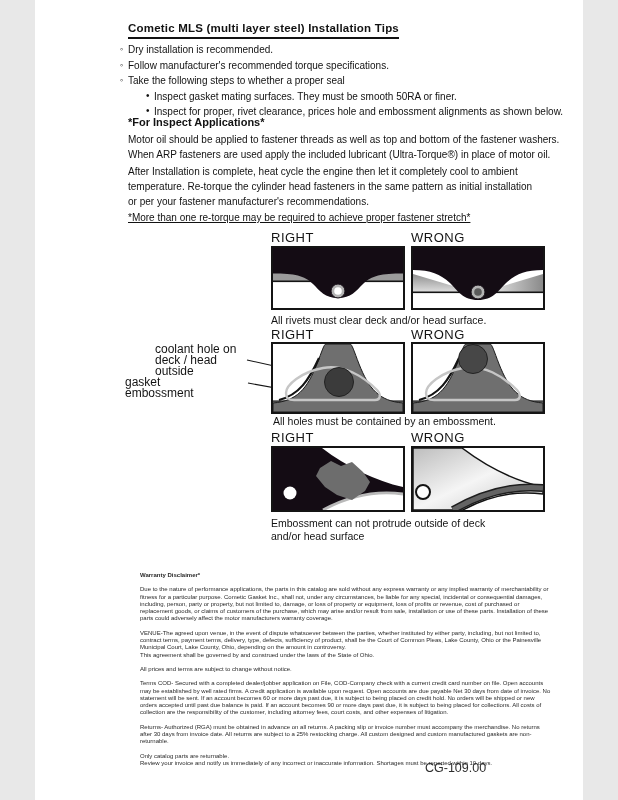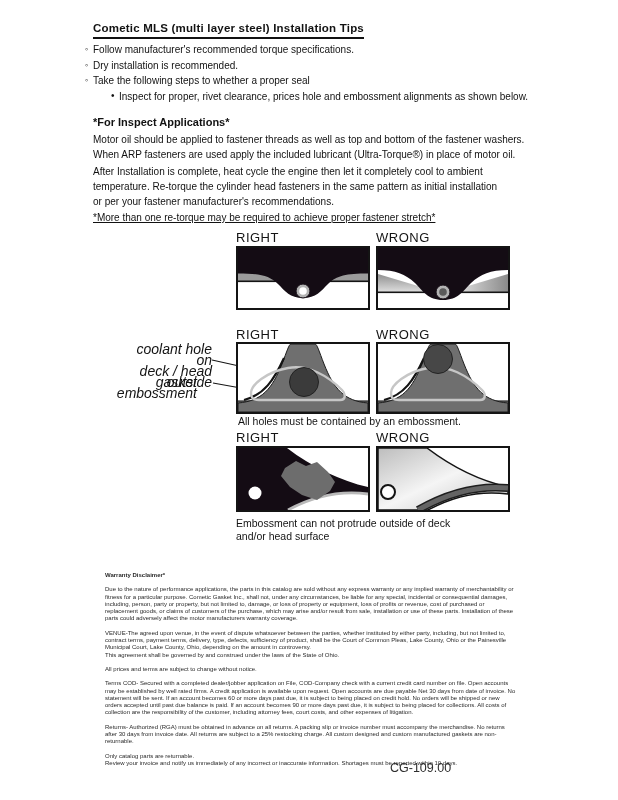--- a/index.html
+++ b/index.html
@@ -1,17 +1,17 @@
 <!DOCTYPE html>
 <html><head>
 <meta charset="utf-8">
 <style>
   html,body{margin:0;padding:0;background:#e8e8e8;}
   .page{
-    position:relative;width:618px;height:800px;background:#ffffff;
+    position:relative;width:548px;height:800px;background:#ffffff;
     font-family:"Liberation Sans", sans-serif;color:#121212;overflow:hidden;
     margin:0 auto;
   }
   
   .title{
     position:absolute;left:93px;top:22px;margin:0;
     font-size:11.5px;font-weight:bold;letter-spacing:.2px;
     border-bottom:2px solid #121212;padding-bottom:3px;
   }
   .bullets{position:absolute;left:85px;top:42px;font-size:10px;line-height:14.5px;}
@@ -22,39 +22,40 @@
   
   .diesel-head{position:absolute;left:93px;top:116px;margin:0;font-size:11px;font-weight:bold;}
   .para{position:absolute;left:93px;margin:0;font-size:10px;line-height:15.2px;white-space:pre-line;width:505px;}
   .p1{top:132px;} .p2{top:164px;} .p3{top:210px;text-decoration:underline;}
   
   .dg-label{position:absolute;width:134px;font-size:13px;letter-spacing:.5px;color:#141414;}
   .dg-box{position:absolute;width:134px;border:2px solid #141414;background:#fff;box-sizing:border-box;}
   .dg-box svg{display:block;}
   .r1{height:64px;} .r2{height:72px;} .r3{height:66px;}
   .cap{position:absolute;font-size:10.5px;line-height:12.5px;color:#141414;white-space:pre-line;}
-  .callout{position:absolute;font-size:14px;line-height:11px;text-align:right;color:#141414;font-style:italic;}
+  .callout{position:absolute;font-size:12px;line-height:11px;color:#141414;}
   .callout-lines{position:absolute;left:211px;top:352px;}
   
   .legal{position:absolute;left:105px;top:572px;width:412px;font-size:6px;line-height:7.3px;color:#2a2a2a;}
   .legal h3{margin:0 0 7px 0;font-size:6px;font-weight:bold;}
   .legal p{margin:0 0 7px 0;white-space:pre-line;}
   .footer-code{position:absolute;left:390px;top:761px;font-size:12.5px;color:#2e2e2e;}
 </style>
 </head>
 <body>
 
 <div class="page">
 
   <h1 class="title">Cometic MLS (multi layer steel) Installation Tips</h1>
 
   <div class="bullets">
+    <div class="b-line"><span class="m">◦</span><span>Dry installation is recommended.</span></div>
     <div class="b-line"><span class="m">◦</span><span>Follow manufacturer's recommended torque specifications.</span></div>
-    <div class="b-line"><span class="m">◦</span><span>Dry installation is recommended.</span></div>
     <div class="b-line"><span class="m">◦</span><span>Take the following steps to whether a proper seal</span></div>
+    <div class="b-line sub"><span class="m">•</span><span>Inspect gasket mating surfaces.  They must be smooth 50RA or finer.</span></div>
     <div class="b-line sub"><span class="m">•</span><span>Inspect for proper, rivet clearance, prices hole and embossment alignments as shown below.</span></div>
   </div>
 
   <h2 class="diesel-head">*For Inspect Applications*</h2>
   <p class="para p1">Motor oil should be applied to fastener threads as well as top and bottom of the fastener washers.
 When ARP fasteners are used apply the included lubricant (Ultra-Torque®) in place of motor oil.</p>
   <p class="para p2">After Installation is complete, heat cycle the engine then let it completely cool to ambient
 temperature. Re-torque the cylinder head fasteners in the same pattern as initial installation
 or per your fastener manufacturer's recommendations.</p>
   <p class="para p3">*More than one re-torque may be required to achieve proper fastener stretch*</p>
@@ -86,20 +87,21 @@
       </defs>
       <polygon points="0,26 60,44 0,44" fill="url(#g1)"></polygon>
       <polygon points="130,26 70,44 130,44" fill="url(#g2)"></polygon>
       <rect x="0" y="43.5" width="130" height="1.6" fill="#141414"></rect>
       <path d="M0,0 H130 V22 C112,22 103,26 93,35 C85,43 80,52 65,52 C50,52 45,43 37,35 C27,26 18,22 0,22 Z" fill="#140c14"></path>
       <circle cx="65" cy="44" r="7" fill="#b3b3b3" stroke="#140c14" stroke-width="1"></circle>
       <circle cx="65" cy="44" r="3.8" fill="#5a5a5a"></circle>
     </svg>
   </div>
 
+  <div class="cap" style="left:236px;top:314px;">All rivets must clear deck and/or head surface.</div>
 
   <div class="dg-label" style="left:236px;top:327px;">RIGHT</div>
   <div class="dg-label" style="left:376px;top:327px;">WRONG</div>
 
   <div class="callout" style="left:120px;top:344px;width:92px;">
     <div>coolant hole on</div>
     <div>deck / head outside</div>
   </div>
   <div class="callout" style="left:90px;top:377px;width:107px;">gasket embossment</div>
   <svg class="callout-lines" width="100" height="46" viewBox="0 0 100 46">

